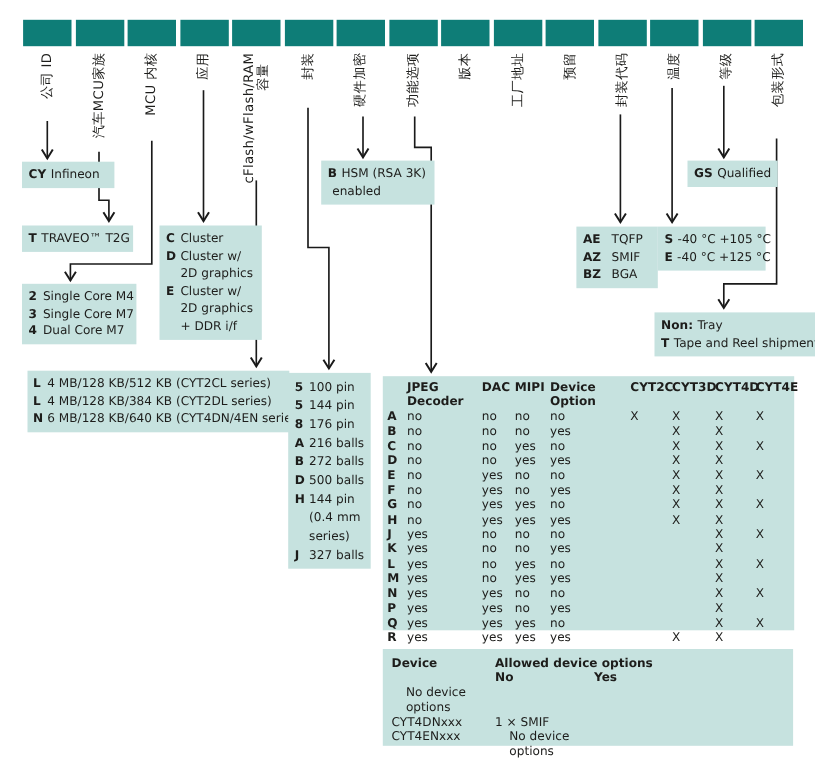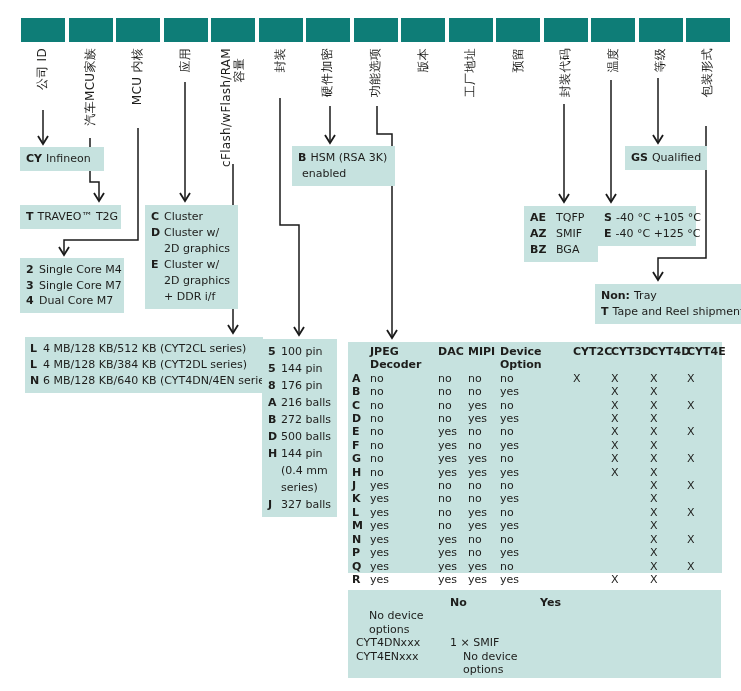--- a/index.html
+++ b/index.html
@@ -535,20 +535,24 @@
           <span></span>
           <span>X</span>
           <span>X</span>
           <span></span>
         </div>
       </div>
   </div>
 
   <div class="lbox" id="dev-table">
     <div class="drow dhead">
+      <span>Device</span>
+      <span class="span2">Allowed device options</span>
+    </div>
+    <div class="drow dhead">
       <span></span>
       <span>No</span>
       <span>Yes</span>
     </div>
     <div>
 
     <div class="drow">
           <span class="span-center">No device options</span>
           <span></span>
         </div>

